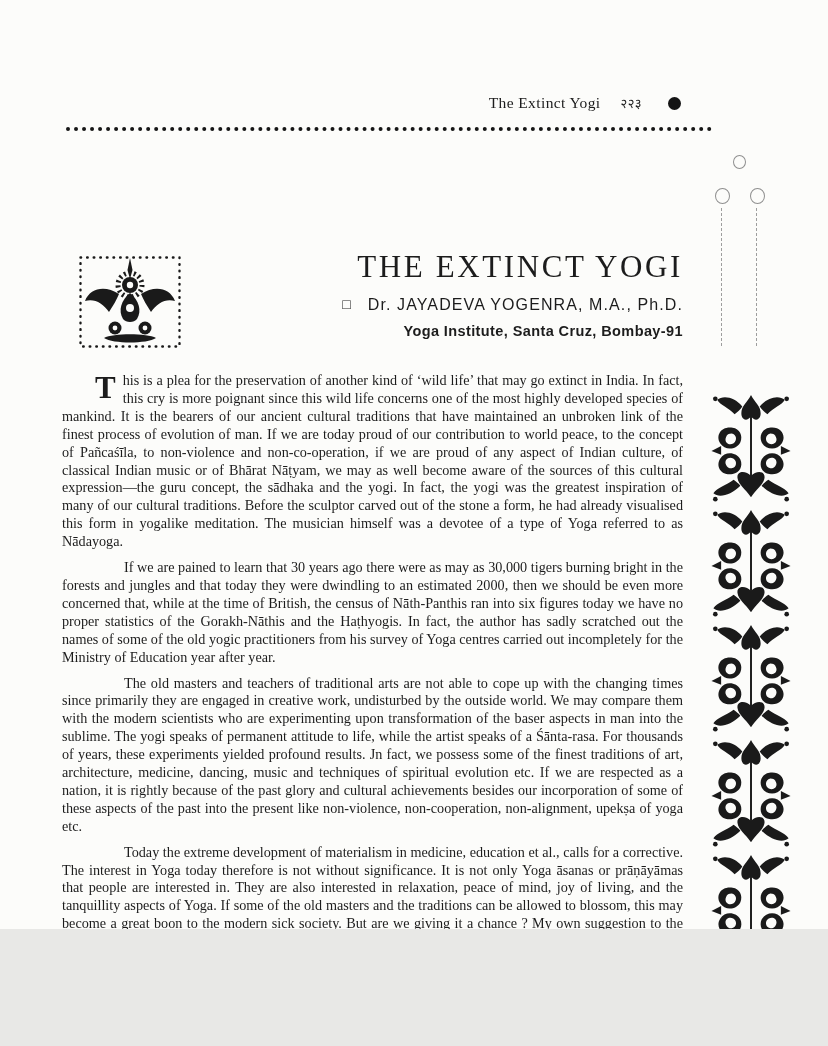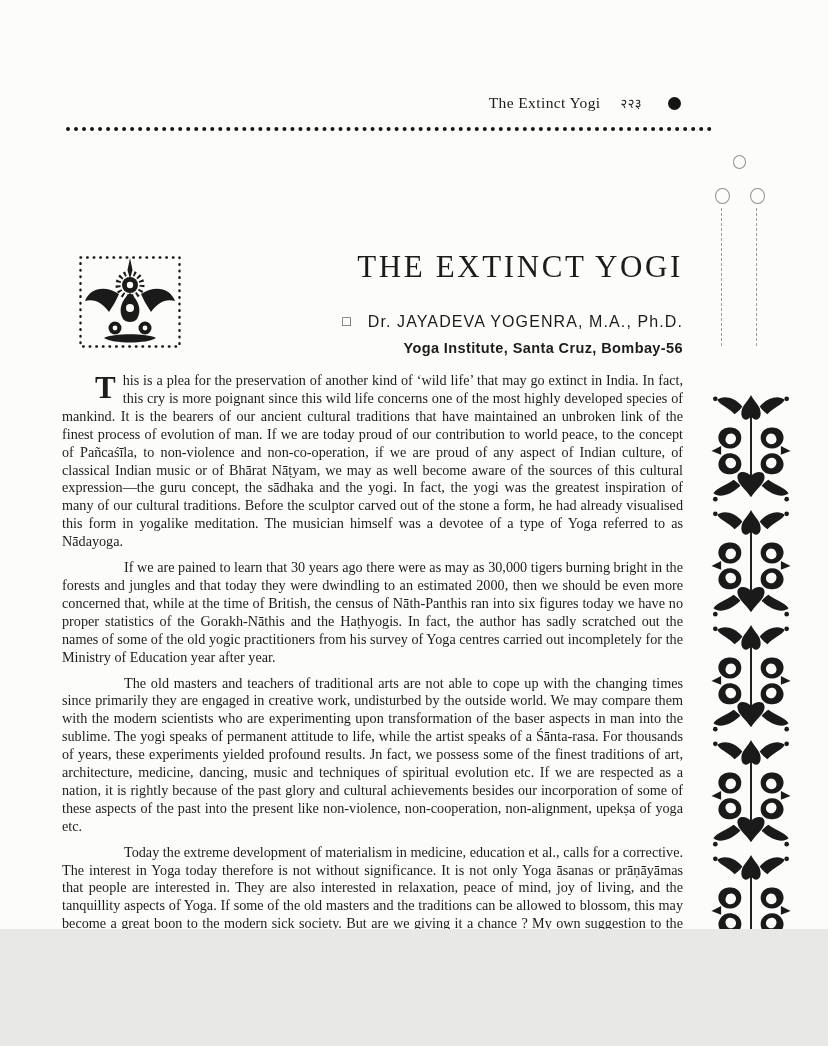--- a/index.html
+++ b/index.html
@@ -41,21 +41,21 @@
   .l1 { left: 721px; } .l2 { left: 756px; }
 
   
   .emblem { position: absolute; left: 78px; top: 255px; width: 104px; height: 95px; }
   .titles { position: absolute; top: 249px; right: 145px; text-align: right; }
   .article-title {
     font-size: 31px; font-weight: 400; letter-spacing: 2.6px;
     font-family: "Liberation Serif", serif; white-space: nowrap;
   }
   .byline {
-    margin-top: 28px; font-family: "Liberation Sans", sans-serif;
+    margin-top: 11px; font-family: "Liberation Sans", sans-serif;
     font-size: 16px; letter-spacing: 1.1px; white-space: nowrap;
   }
   .byline .marker { display: inline-block; margin-right: 16px; font-size: 14px; transform: translateY(-1px); }
   .affil {
     margin-top: 9px; font-family: "Liberation Sans", sans-serif;
     font-weight: bold; font-size: 14.5px; letter-spacing: .4px; white-space: nowrap;
   }
 
   
   .article-body {
@@ -126,21 +126,21 @@
         <path d="M26 83 C35 78 69 78 78 83 C69 89 35 89 26 83 Z"></path>
       </g>
     </svg>
   </div>
 
   <div class="titles">
     <h1 class="article-title">THE EXTINCT YOGI</h1>
     <div class="byline">
       <span class="marker">□</span><span>Dr. JAYADEVA YOGENRA, M.A., Ph.D.</span>
     </div>
-    <div class="affil">Yoga Institute, Santa Cruz, Bombay-56</div>
+    <div class="affil">Yoga Institute, Santa Cruz, Bombay-91</div>
   </div>
 
   <main class="article-body">
       <p class="first"><span class="dropcap">T</span><span>his is a plea for the preservation of another kind of ‘wild life’ that may go extinct in India. In fact, this cry is more poignant since this wild life concerns one of the most highly developed species of mankind. It is the bearers of our ancient cultural traditions that have maintained an unbroken link of the finest process of evolution of man. If we are today proud of our contribution to world peace, to the concept of </span><span class="it">Pañcaśīla</span><span>, to non-violence and non-co-operation, if we are proud of any aspect of Indian culture, of classical Indian music or of </span><span class="it">Bhārat Nāṭyam</span><span>, we may as well become aware of the sources of this cultural expression—the </span><span class="it">guru</span><span> concept, the </span><span class="it">sādhaka</span><span> and the yogi. In fact, the yogi was the greatest inspiration of many of our cultural traditions. Before the sculptor carved out of the stone a form, he had already visualised this form in yogalike meditation. The musician himself was a devotee of a type of Yoga referred to as </span><span class="it">Nādayoga</span><span>.</span></p>
       <p><span>If we are pained to learn that 30 years ago there were as may as 30,000 tigers burning bright in the forests and jungles and that today they were dwindling to an estimated 2000, then we should be even more concerned that, while at the time of British, the census of </span><span class="it">Nāth-Panthis</span><span> ran into six figures today we have no proper statistics of the </span><span class="it">Gorakh-Nāthis</span><span> and the </span><span class="it">Haṭhyogis</span><span>. In fact, the author has sadly scratched out the names of some of the old yogic practitioners from his survey of Yoga centres carried out incompletely for the Ministry of Education year after year.</span></p>
       <p><span>The old masters and teachers of traditional arts are not able to cope up with the changing times since primarily they are engaged in creative work, undisturbed by the outside world. We may compare them with the modern scientists who are experimenting upon transformation of the baser aspects in man into the sublime. The yogi speaks of permanent attitude to life, while the artist speaks of a </span><span class="it">Śānta-rasa</span><span>. For thousands of years, these experiments yielded profound results. Jn fact, we possess some of the finest traditions of art, architecture, medicine, dancing, music and techniques of spiritual evolution etc. If we are respected as a nation, it is rightly because of the past glory and cultural achievements besides our incorporation of some of these aspects of the past into the present like non-violence, non-cooperation, non-alignment, </span><span class="it">upekṣa</span><span> of yoga etc.</span></p>
       <p><span>Today the extreme development of materialism in medicine, education </span><span class="it">et al.</span><span>, calls for a corrective. The interest in Yoga today therefore is not without significance. It is not only Yoga </span><span class="it">āsanas</span><span> or </span><span class="it">prāṇāyāmas</span><span> that people are interested in. They are also interested in relaxation, peace of mind, joy of living, and the tanquillity aspects of Yoga. If some of the old masters and the traditions can be allowed to blossom, this may become a great boon to the modern sick society. But are we giving it a chance ? My own suggestion to the Central Council of Research of which I have had the honour to be a Governing Body member is to allow the</span></p>
     </main>
 
   <aside class="ornaments">

